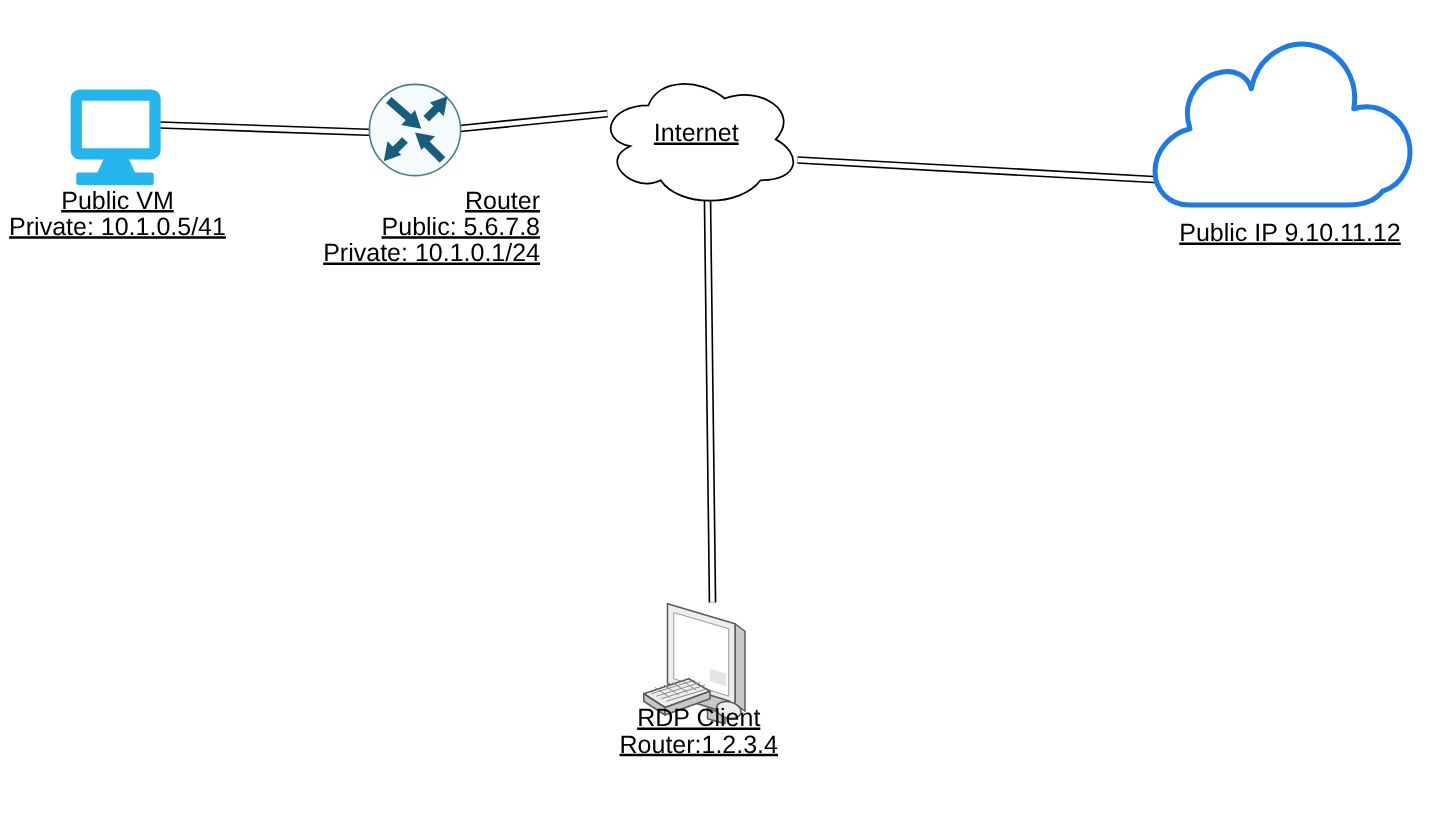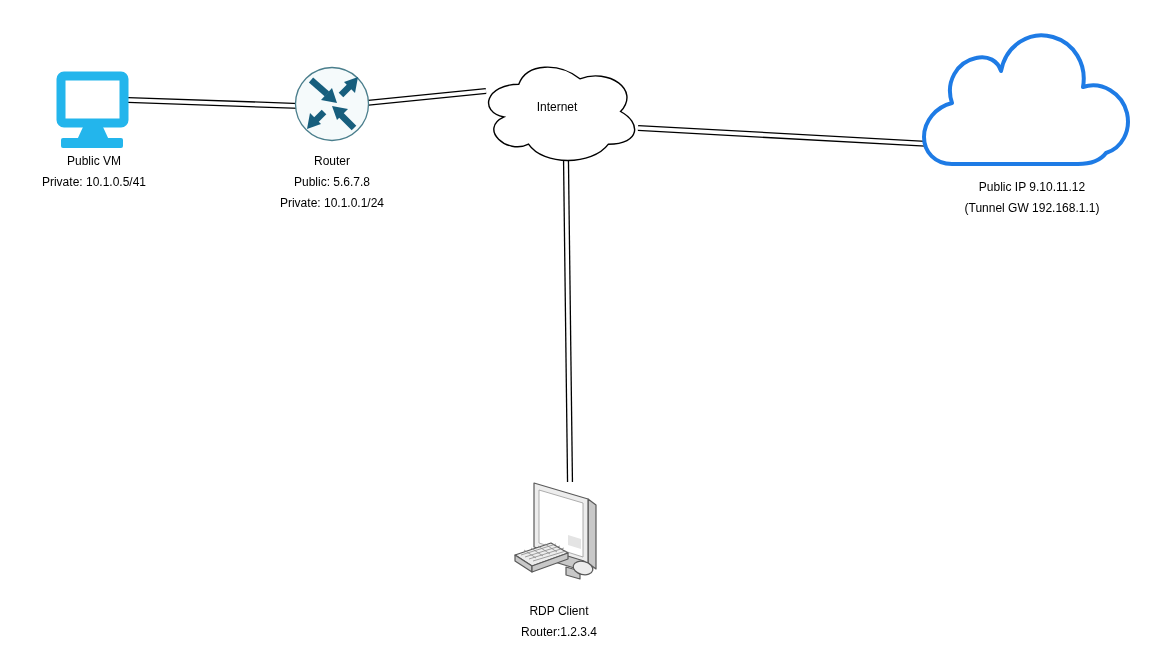--- a/index.html
+++ b/index.html
@@ -16,24 +16,25 @@
     overflow: hidden;
   }
   #diagram-svg {
     position: absolute;
     left: 0;
     top: 0;
   }
   .node-label {
     position: absolute;
     text-align: center;
-    font-size: 12px;
+    font-size: 20px;
     line-height: 21px;
     color: #000000;
     white-space: nowrap;
+    text-decoration: underline;
   }
   
   .conn-outer { stroke: var(--line, #000); stroke-width: 6.2; fill: none; }
   .conn-inner { stroke: var(--background, #fff); stroke-width: 3.6; fill: none; }
   .vm-stroke  { stroke: var(--cloud-vm-icon, #23b5ec); fill: #ffffff; }
   .vm-fill    { fill: var(--cloud-vm-icon, #23b5ec); }
   .router-circle { fill: var(--router-fill, #f5fafb); stroke: var(--router-ring, #4a7e8c); stroke-width: 1.3; }
   .router-arrow  { stroke: var(--router-symbol, #175e7d); stroke-width: 6.5; fill: none; }
   .router-head   { fill: var(--router-symbol, #175e7d); }
   .inet-cloud  { fill: #ffffff; stroke: var(--line, #000); stroke-width: 1.4; }
@@ -142,31 +143,30 @@
 
       <ellipse class="rdp-body" cx="77" cy="95" rx="10" ry="6.5" transform="rotate(14 77 95)"></ellipse>
     </g>
   </svg>
 
   <div class="node-label" style="left:2px; top:151px; width:184px;">
     <div>Public VM</div>
     <div>Private: 10.1.0.5/41</div>
   </div>
 
-  <div class="node-label" style="left:232px; top:151px; width:200px;">
+  <div class="node-label" style="left:232px; top:151px; width:200px;text-align:right;">
     <div>Router</div>
     <div>Public: 5.6.7.8</div>
     <div>Private: 10.1.0.1/24</div>
   </div>
 
   <div class="node-label" style="left:477px; top:97px; width:160px;">Internet</div>
 
   <div class="node-label" style="left:920px; top:177px; width:224px;">
     <div>Public IP 9.10.11.12</div>
-    <div>(Tunnel GW 192.168.1.1)</div>
   </div>
 
-  <div class="node-label" style="left:457px; top:601px; width:204px;">
+  <div class="node-label" style="left:457px; top:565px; width:204px;">
     <div>RDP Client</div>
     <div>Router:1.2.3.4</div>
   </div>
 
 </div>
 
 </body></html>

